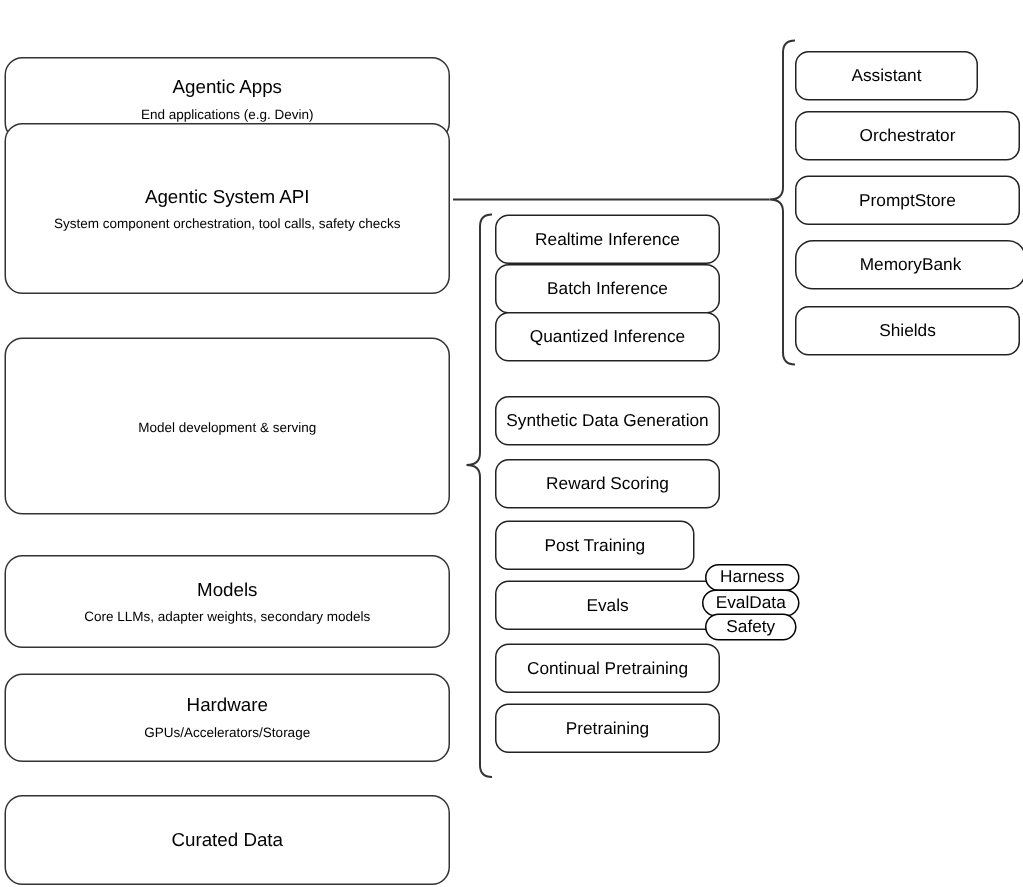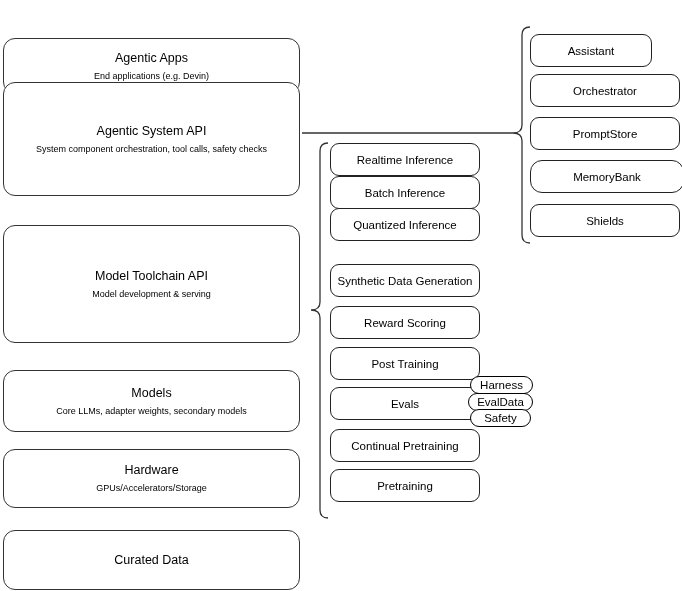--- a/index.html
+++ b/index.html
@@ -92,21 +92,20 @@
   <div id="stack-column">
       <div class="box" style="left: 3px; top: 3px; width: 297px; height: 56px; margin-top: 35px;">
         <div class="title">Agentic Apps</div>
         <div class="subtitle">End applications (e.g. Devin)</div>
       </div>
       <div class="box" style="left: 3px; top: 82px; width: 297px; height: 114px; text-align: center;">
         <div class="title">Agentic System API</div>
         <div class="subtitle">System component orchestration, tool calls, safety checks</div>
       </div>
       <div class="box" style="left: 3px; top: 225px; width: 297px; height: 118px;">
-        <div class="title">Model Toolchain API</div>
         <div class="subtitle">Model development &amp; serving</div>
       </div>
       <div class="box" style="left: 3px; top: 370px; width: 297px; height: 62px;">
         <div class="title">Models</div>
         <div class="subtitle">Core LLMs, adapter weights, secondary models</div>
       </div>
       <div class="box" style="left: 3px; top: 449px; width: 297px; height: 59px;">
         <div class="title">Hardware</div>
         <div class="subtitle">GPUs/Accelerators/Storage</div>
       </div>
@@ -114,21 +113,21 @@
         <div class="title">Curated Data</div>
       </div>
     </div>
 
   <div id="toolchain-column">
       <div class="chip" style="left: 330px; top: 143px; width: 150px;">Realtime Inference</div>
       <div class="chip" style="left: 330px; top: 176px; width: 150px;">Batch Inference</div>
       <div class="chip" style="left: 330px; top: 208px; width: 150px;">Quantized Inference</div>
       <div class="chip" style="left: 330px; top: 264px; width: 150px; text-align: right;">Synthetic Data Generation</div>
       <div class="chip" style="left: 330px; top: 306px; width: 150px;">Reward Scoring</div>
-      <div class="chip" style="left: 330px; top: 347px; width: 150px;">Post Training</div>
+      <div class="chip" style="left: 330px; top: 347px; width: 133px;">Post Training</div>
       <div class="chip" style="left: 330px; top: 387px; width: 150px;">Evals</div>
       <div class="chip" style="left: 330px; top: 429px; width: 150px;">Continual Pretraining</div>
       <div class="chip" style="left: 330px; top: 469px; width: 150px;">Pretraining</div>
     </div>
 
   <div id="evals-pills">
       <div class="pill" style="left: 470px; top: 376px; width: 63px; z-index: 10;">Harness</div>
       <div class="pill" style="left: 468px; top: 393px; width: 65px; z-index: 11;">EvalData</div>
       <div class="pill" style="left: 470px; top: 409px; width: 61px; z-index: 12;">Safety</div>
     </div>

